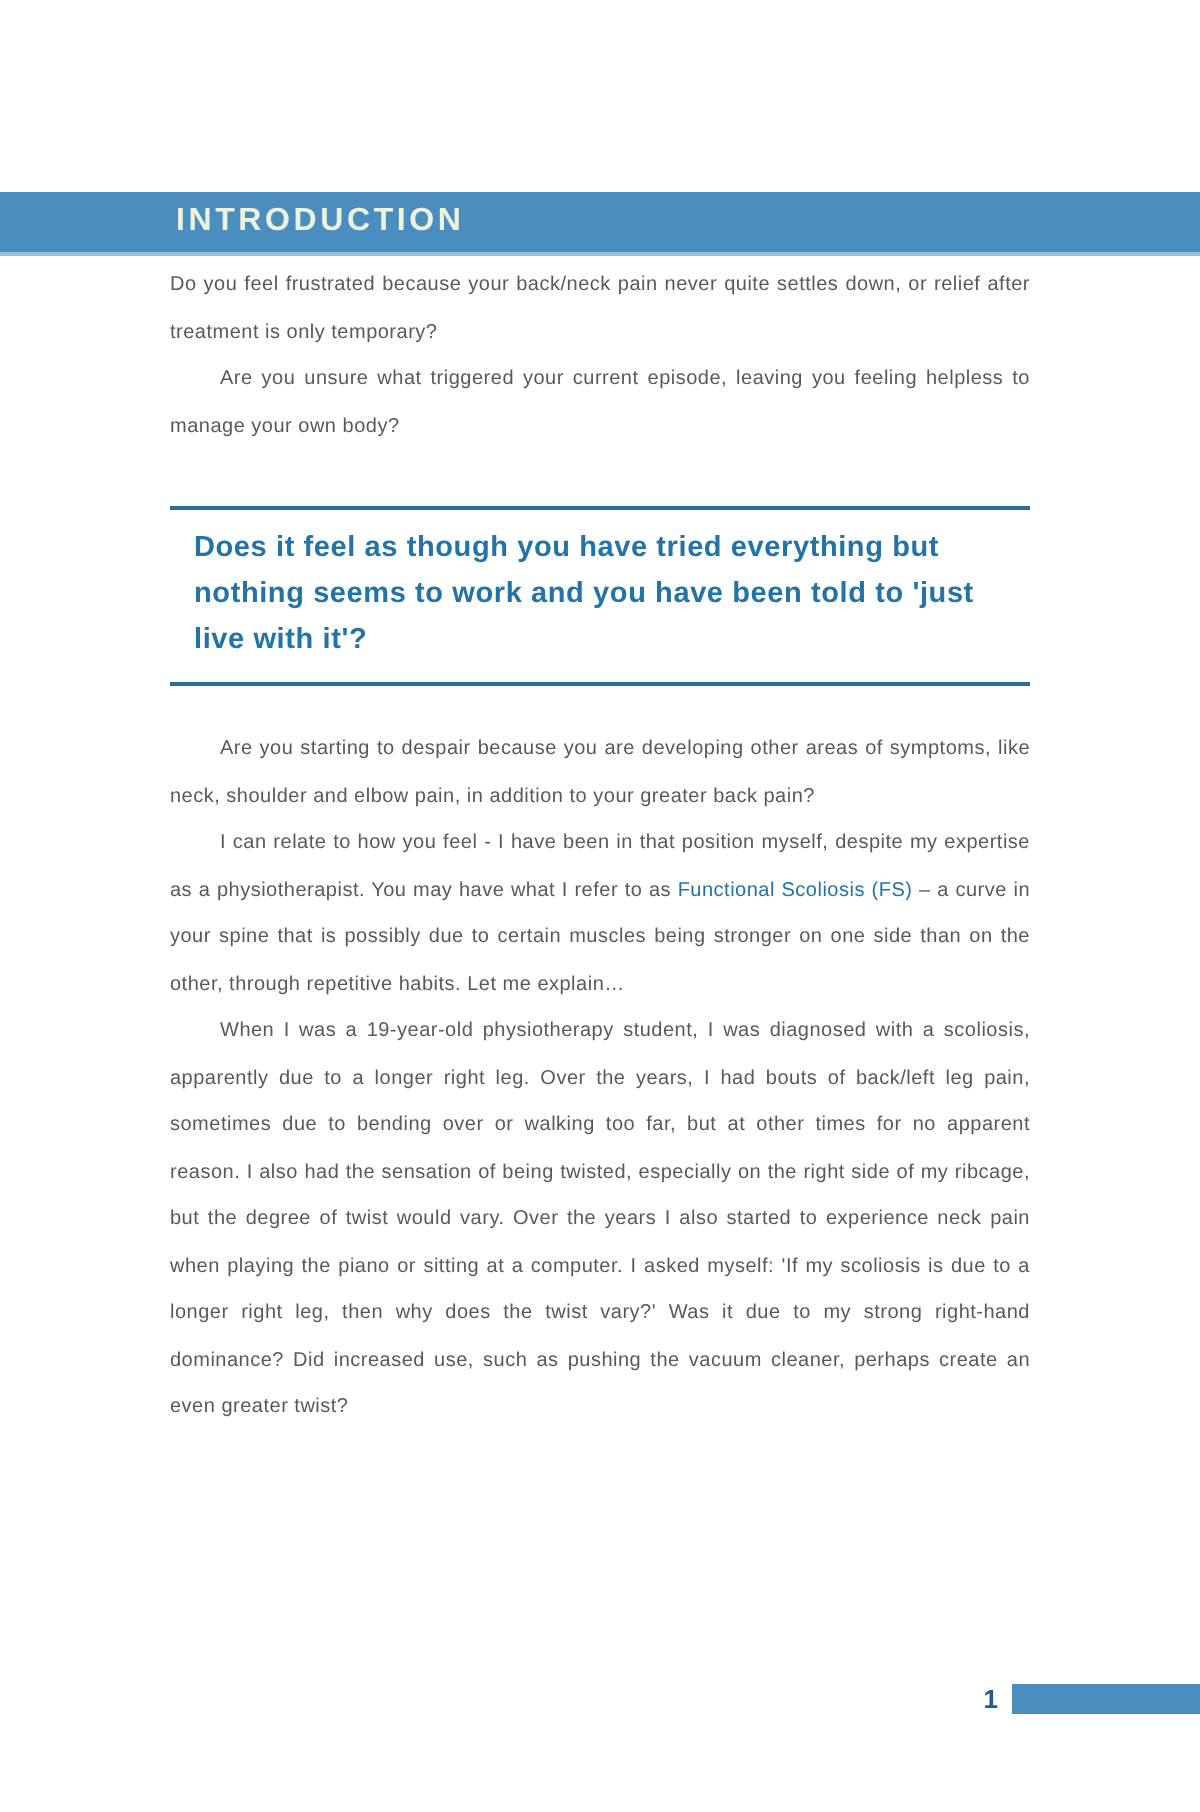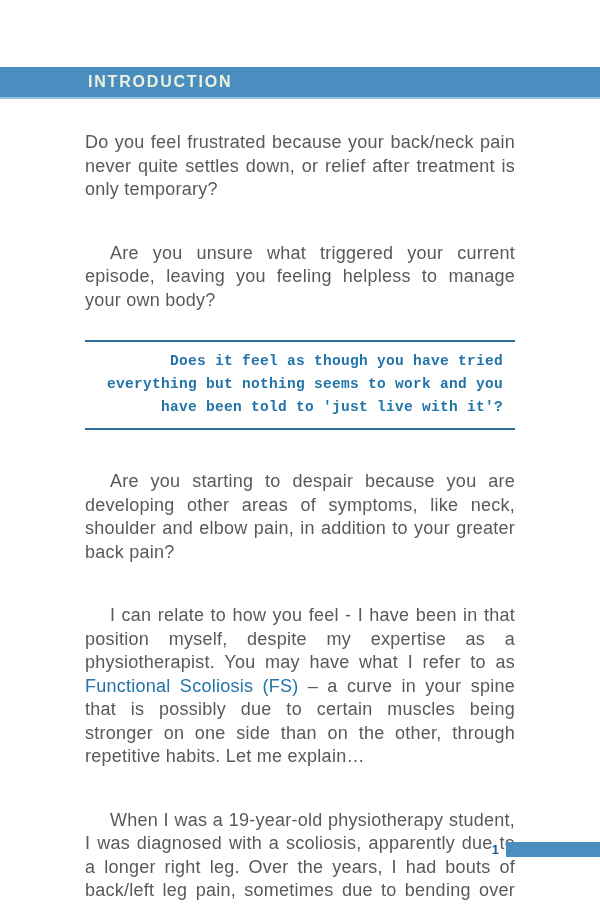--- a/index.html
+++ b/index.html
@@ -10,21 +10,21 @@
   .page {
     position: relative;
     width: 600px;
     height: 906px;
     background: #ffffff;
     overflow: hidden;
     font-family: "Liberation Sans", sans-serif;
   }
   .header-bar {
     position: absolute;
-    top: 67px;
+    top: 96px;
     left: 0;
     width: 600px;
     height: 32px;
     background: var(--bar-blue, #4a8ec0);
     border-bottom: 2px solid #93c4de;
     box-sizing: border-box;
     display: flex;
     align-items: center;
     padding-left: 88px;
   }
@@ -36,36 +36,34 @@
   }
   .content {
     position: absolute;
     top: 131px;
     left: 85px;
     width: 430px;
   }
   .body-text {
     margin: 0;
     color: var(--body-gray, #59595b);
-    font-size: 18px;
+    font-size: 10px;
     line-height: 23.5px;
     letter-spacing: 0.25px;
     text-align: justify;
   }
   .body-text.indent {
     text-indent: 25px;
-    margin-top: 40px;
   }
   .quote-box {
     margin: 28px 0 20px 0;
     border-top: 2.5px solid var(--rule-blue, #2a6d9e);
     border-bottom: 2.5px solid var(--rule-blue, #2a6d9e);
     padding: 8px 12px 9px 12px;
-    text-align: right;
-    font-family: Liberation Mono, monospace;
+    text-align: left;
   }
   .quote-text {
     color: var(--accent-blue, #2273a7);
     font-size: 14.5px;
     font-weight: bold;
     line-height: 23px;
     letter-spacing: 0.3px;
   }
   .highlight-term {
     color: var(--accent-blue, #2273a7);

